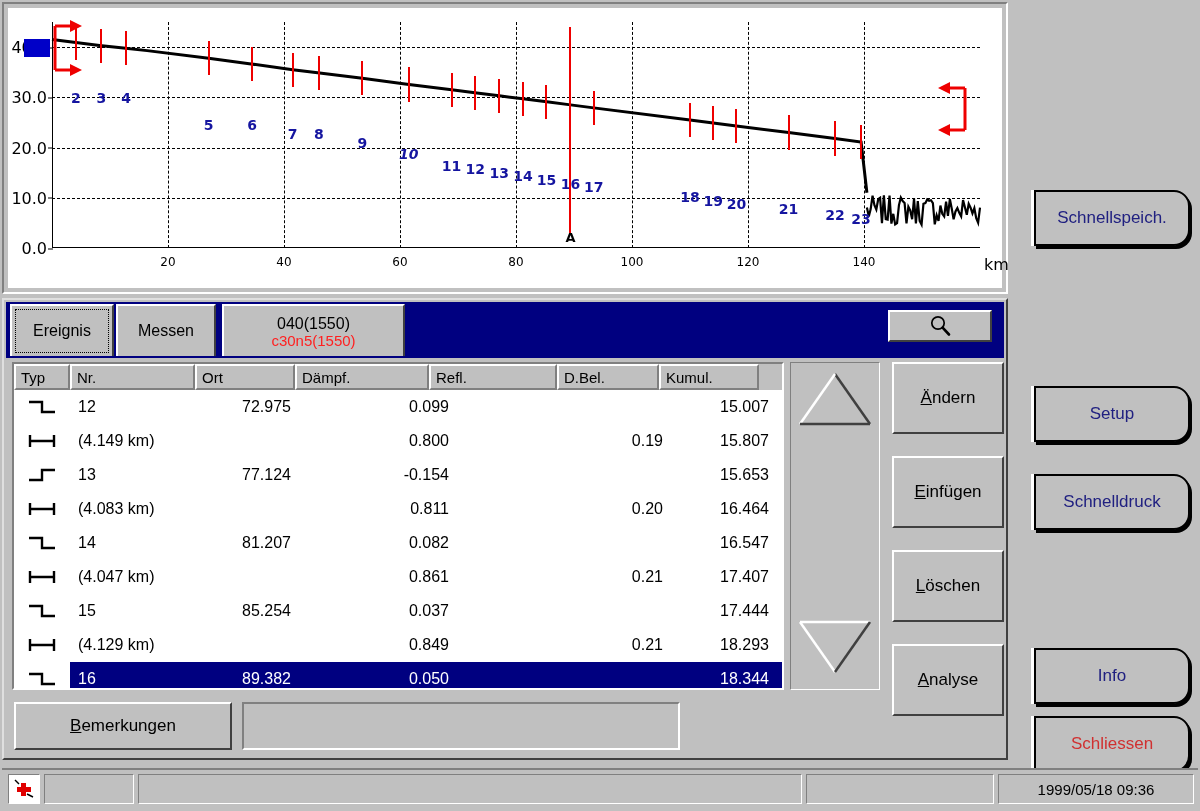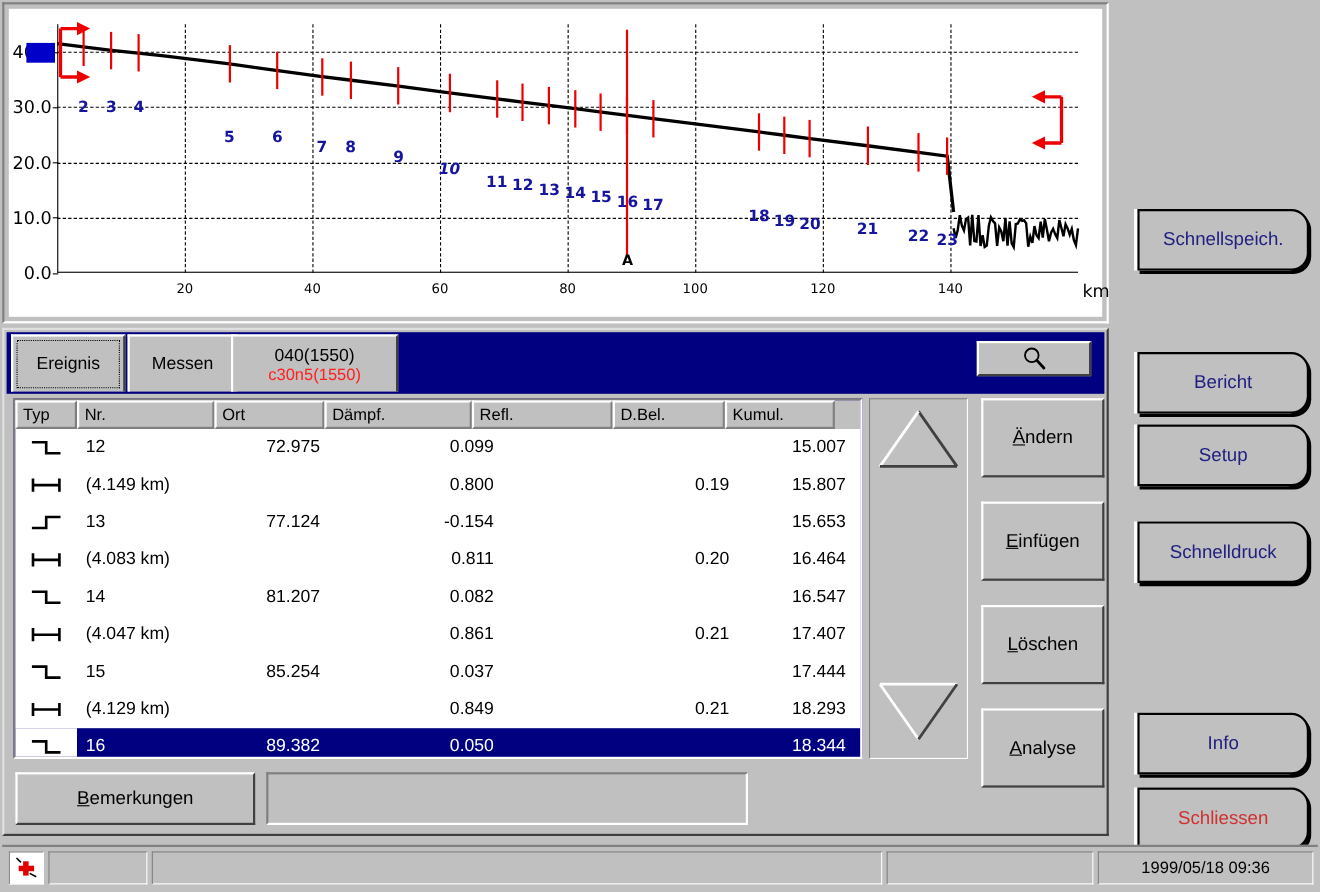--- a/index.html
+++ b/index.html
@@ -57,30 +57,30 @@
     border-top:2px solid #ffffff;border-left:2px solid #ffffff;
     border-right:2px solid #404040;border-bottom:none;
     box-sizing:border-box;display:flex;align-items:center;justify-content:center;
     font-size:16px;color:#000;
   }
   .tab.twoline{flex-direction:column;line-height:1.06;padding-top:3px;}
   .tab .l2{color:#ff2020;font-size:15px;}
   #tab-ereignis{left:4px;width:104px;}
   #tab-ereignis .focus{position:absolute;inset:3px;border:1px dotted #000;}
   #tab-messen{left:110px;width:100px;}
-  #tab-trace{left:204px;width:152px;}
+  #tab-trace{left:216px;width:183px;}
   #search-button{
     position:absolute;right:12px;top:8px;width:104px;height:32px;background:#c0c0c0;
     border-top:2px solid #ffffff;border-left:2px solid #ffffff;
     border-bottom:2px solid #404040;border-right:2px solid #404040;
     box-sizing:border-box;display:flex;align-items:center;justify-content:center;
   }
 
   
-  #grid-wrap{position:absolute;left:8px;top:62px;width:772px;height:328px;background:#4c1d95;
+  #grid-wrap{position:absolute;left:8px;top:62px;width:772px;height:328px;background:#22c55e;
     border-top:2px solid #808080;border-left:2px solid #808080;
     border-bottom:2px solid #ffffff;border-right:2px solid #ffffff;box-sizing:border-box;}
   #grid-head{position:absolute;left:0;top:0;right:0;height:26px;display:flex;background:#c0c0c0;}
   .hcell{
     background:#c0c0c0;box-sizing:border-box;
     border-top:2px solid #ffffff;border-left:2px solid #ffffff;
     border-bottom:2px solid #808080;border-right:2px solid #808080;
     padding-left:5px;display:flex;align-items:center;font-size:15px;
   }
   #grid-body{position:absolute;left:0;top:26px;right:0;bottom:0;overflow:hidden;background:#fff;}
@@ -449,21 +449,20 @@
 
     <div id="bemerkungen-btn">
       <span class="acc">B</span>
         <span>emerkungen</span>
     </div>
     <div id="bemerkungen-field"></div>
   </div>
 
   <div id="sidebar">
       <div class="side-btn" style="top: 190px;">Schnellspeich.</div>
-      <div class="side-btn" style="top: 320px;">Bericht</div>
       <div class="side-btn" style="top: 386px;">Setup</div>
       <div class="side-btn" style="top: 474px;">Schnelldruck</div>
       <div class="side-btn" style="top: 648px;">Info</div>
       <div class="side-btn red" style="top: 716px;">Schliessen</div>
     </div>
 
   <div id="statusbar">
     <div class="status-cell" id="status-icon">
       <svg width="22" height="22" viewBox="0 0 22 22">
         <path d="M2 2 L6 6" stroke="#000" stroke-width="1.4"></path>

